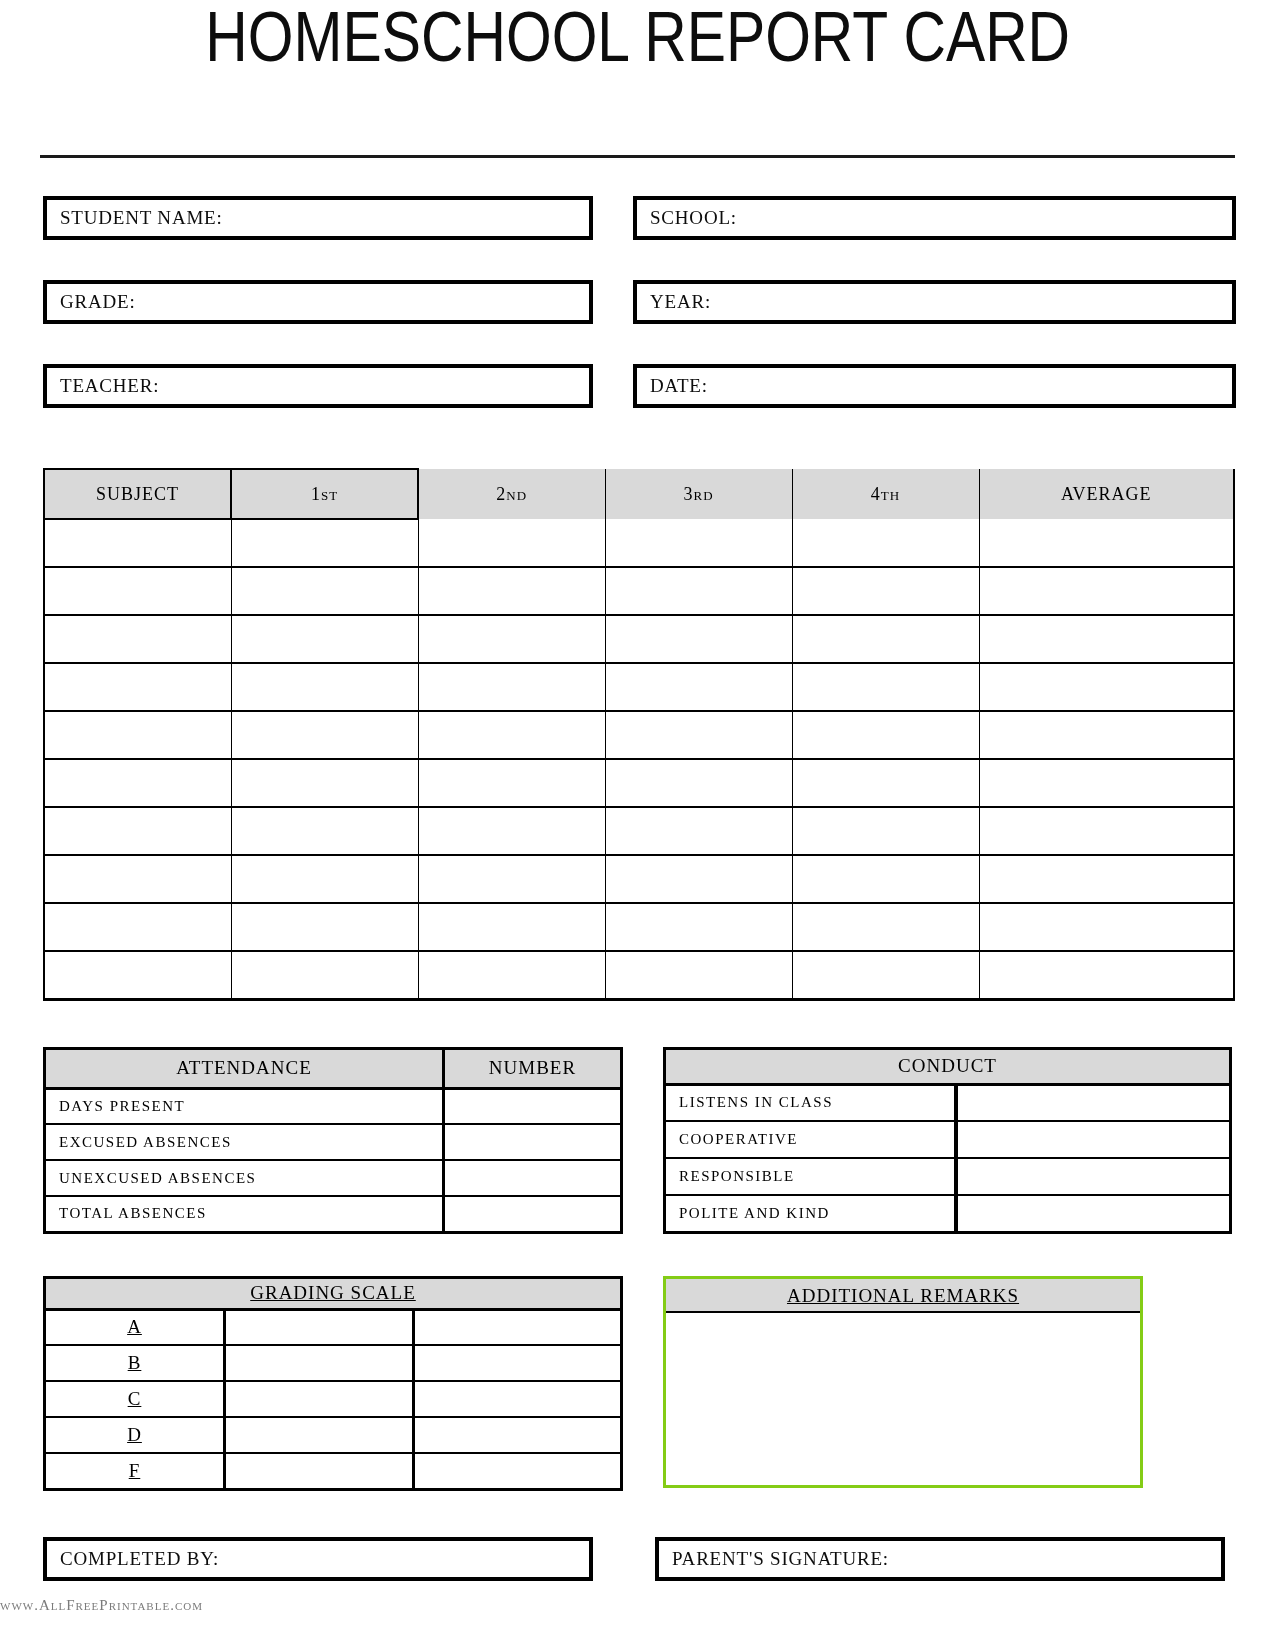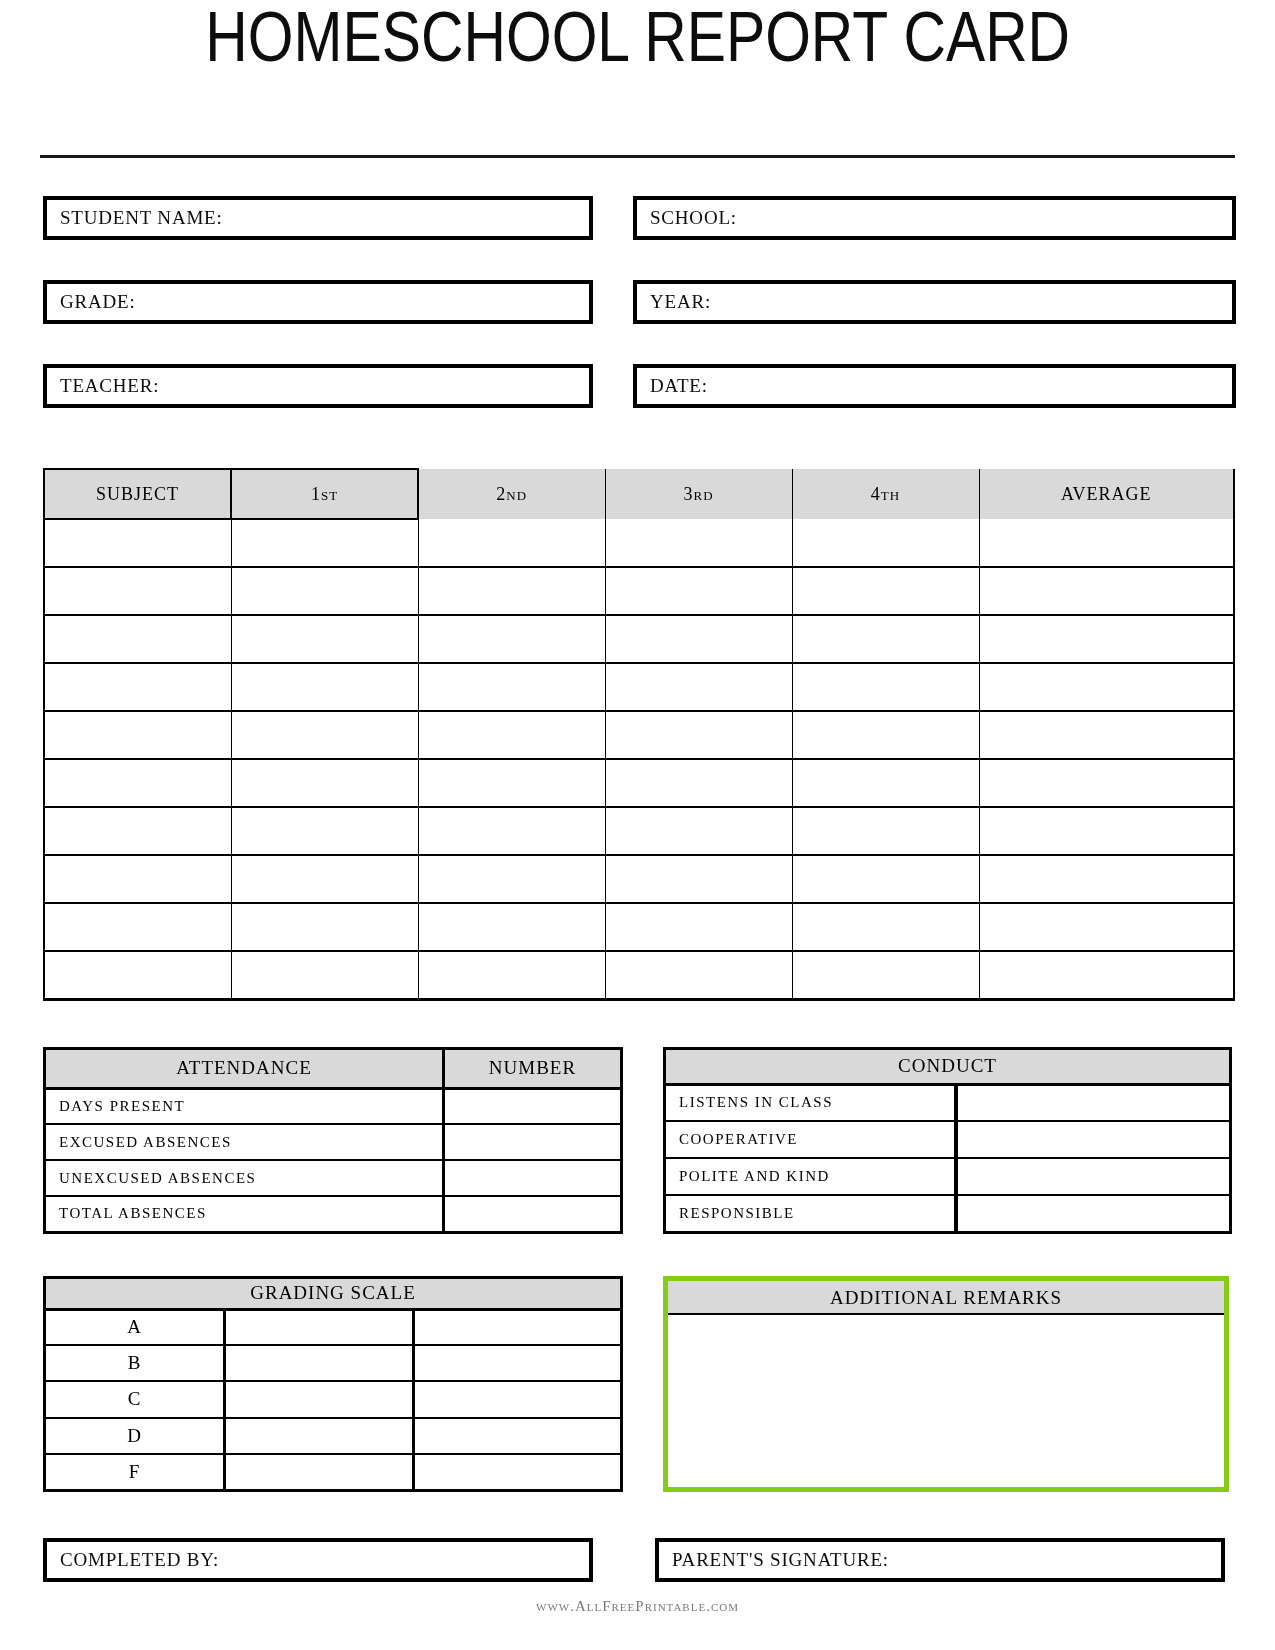--- a/index.html
+++ b/index.html
@@ -84,21 +84,21 @@
     border-right: 1px solid #000;
     border-bottom: 2px solid #000;
     background: #fff;
   }
   .grades td:first-child { border-left: 2px solid #000; }
   .grades td:last-child { border-right: 2px solid #000; }
   .grades tbody tr:last-child td { border-bottom: 3px solid #000; }
 
   
   .row2 { display: flex; margin: 46px 0 0 43px; }
-  .row3 { display: flex; margin: 42px 0 0 43px; }
+  .row3 { display: flex; margin: 42px 0 0 43px; text-decoration: underline; }
   .mini { border: 3px solid #000; }
   .mini th {
     background: #d9d9d9;
     border: 3px solid #000;
     font-weight: normal;
     font-size: 19px;
     letter-spacing: 1px;
     text-align: center;
     vertical-align: middle;
   }
@@ -124,22 +124,22 @@
   .gs { width: 577px; }
   .gs th { height: 32px; }
   .gs col.sc1 { width: 180px; }
   .gs col.sc2 { width: 189px; }
   .gs col.sc3 { width: 208px; }
   .gs td + td { border-left: 3px solid #000; }
   .letter-cell { text-align: center; font-size: 19px; letter-spacing: 1px; vertical-align: middle; }
 
   
   .remarks {
-    width: 566px; margin-left: 40px;
-    border: 5px solid #84cc16;
+    width: 480px; margin-left: 40px;
+    border: 3px solid #84cc16;
     background: #fff;
     align-self: flex-start;
   }
   .remarks-header {
     background: #d9d9d9;
     height: 34px;
     border-bottom: 2px solid #000;
     text-align: center;
     line-height: 34px;
     font-size: 19px;
@@ -148,21 +148,21 @@
   .remarks-body { height: 172px; background: #fff; }
 
   
   .row4 { display: flex; margin: 46px 0 0 43px; }
   .sig-left { width: 550px; }
   .sig-right { width: 570px; margin-left: 62px; }
 
   
   .footer {
     margin-top: 16px;
-    text-align: center;
+    text-align: left;
     font-variant: small-caps;
     font-size: 15px;
     letter-spacing: 1px;
     color: #7b7b7b;
   }
 </style>
 </head>
 <body>
 
 <div class="page">
@@ -340,25 +340,25 @@
         <tbody>
           <tr>
             <td class="label-cell">LISTENS IN CLASS</td>
             <td class="value-cell"></td>
           </tr>
           <tr>
             <td class="label-cell">COOPERATIVE</td>
             <td class="value-cell"></td>
           </tr>
           <tr>
+            <td class="label-cell">RESPONSIBLE</td>
+            <td class="value-cell"></td>
+          </tr>
+          <tr>
             <td class="label-cell">POLITE AND KIND</td>
-            <td class="value-cell"></td>
-          </tr>
-          <tr>
-            <td class="label-cell">RESPONSIBLE</td>
             <td class="value-cell"></td>
           </tr>
         </tbody>
       </table>
   </div>
 
   <div class="row3">
     <table class="mini gs">
         <colgroup>
           <col class="sc1">

